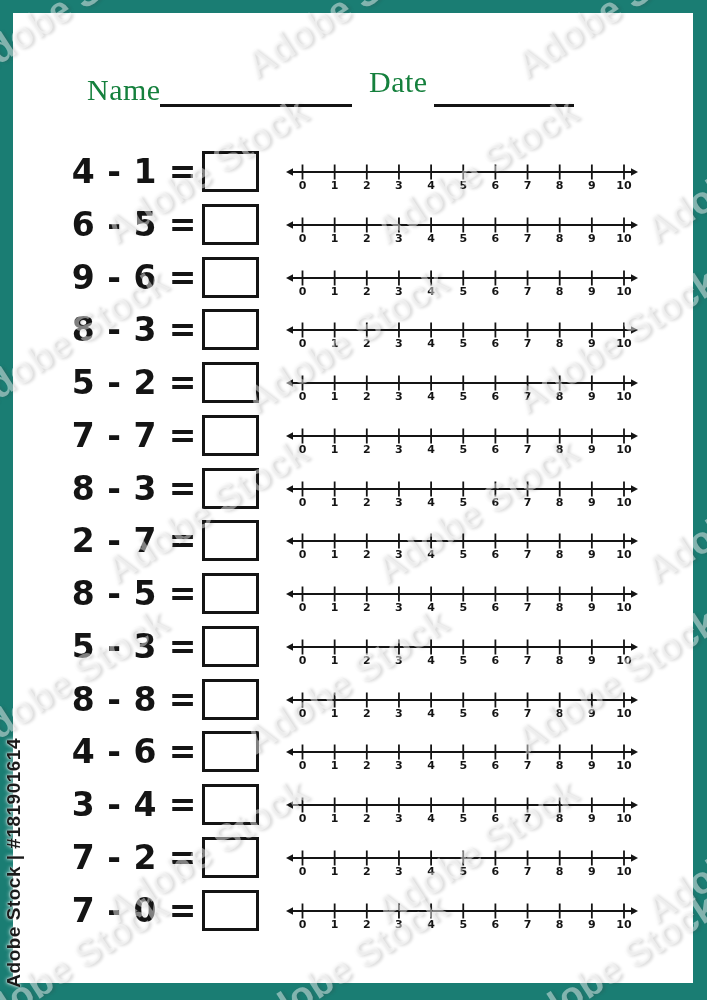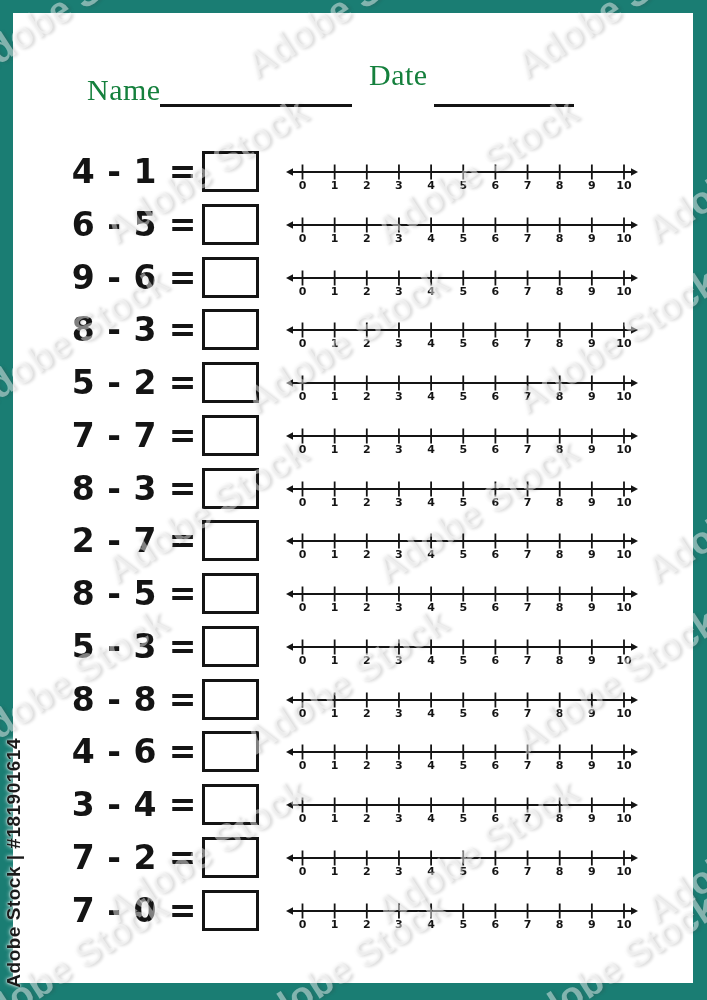--- a/index.html
+++ b/index.html
@@ -16,21 +16,21 @@
     background: #ffffff;
   }
   
   .hdr-label {
     position: absolute;
     font-size: 30px; color: #15803d;
     font-family: Liberation Serif, serif;
     letter-spacing: 0.5px;
   }
   #name-label { left: 74px; top: 60px; }
-  #date-label { left: 356px; top: 45px; }
+  #date-label { left: 356px; top: 52px; }
   .hdr-line { position: absolute; height: 3px; background: #141414; }
   #name-line { left: 147px; top: 91px; width: 192px; }
   #date-line { left: 421px; top: 91px; width: 140px; }
   
   .row { position: absolute; left: 0; width: 707px; height: 0; }
   .problem {
     position: absolute; left: 18px; top: -22px;
     width: 179px; height: 44px; line-height: 44px;
     text-align: right;
     font-family: "DejaVu Sans", "Liberation Sans", sans-serif;

